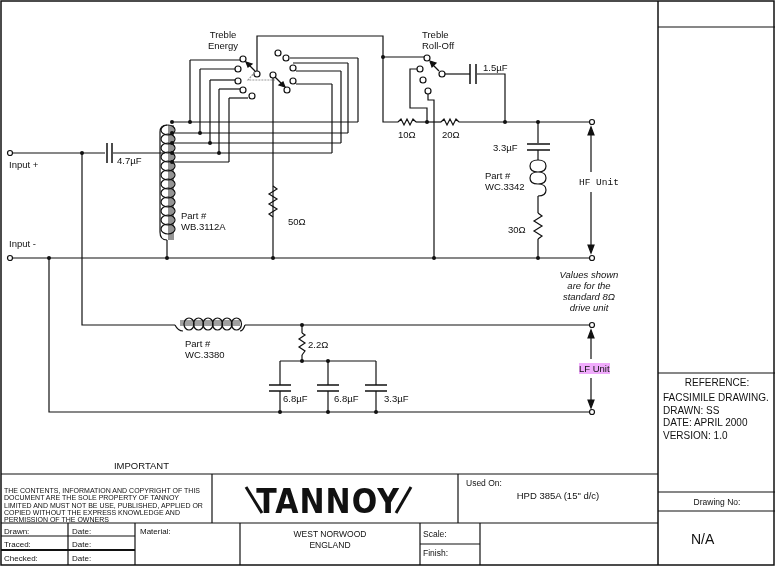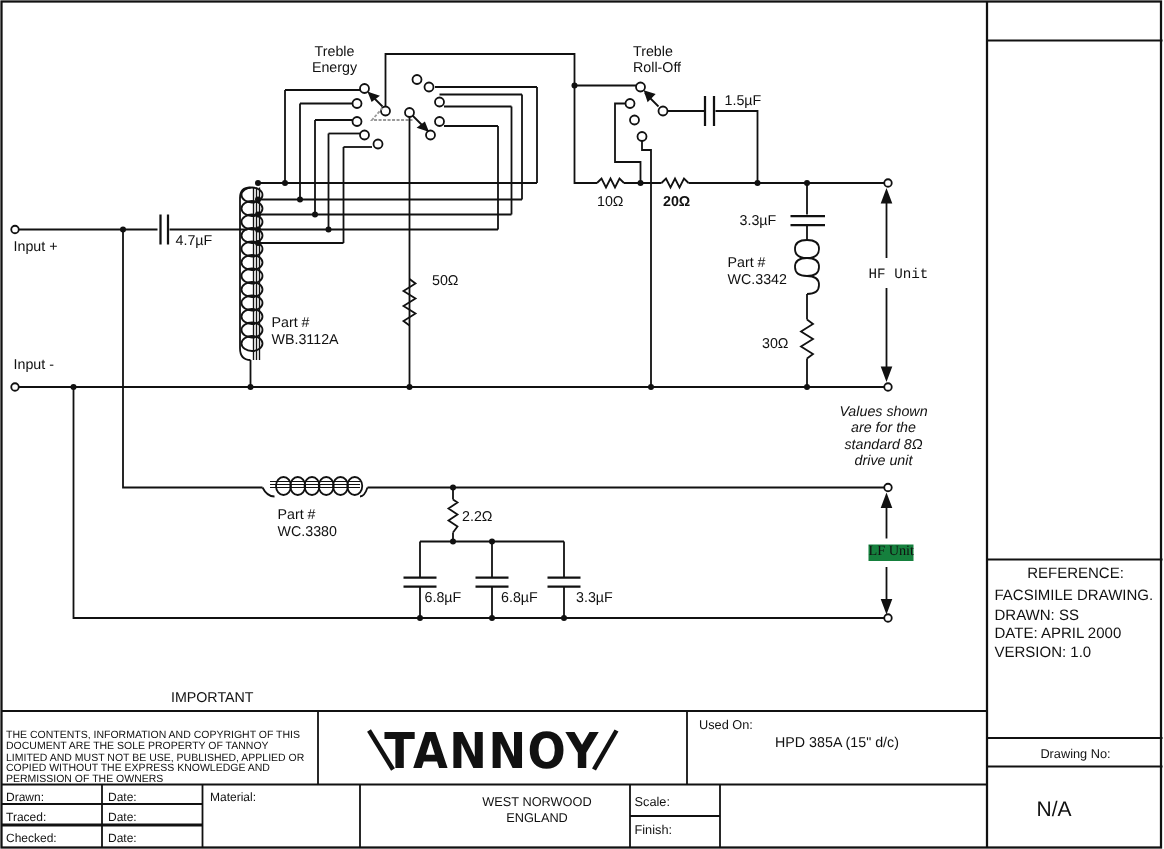--- a/index.html
+++ b/index.html
@@ -259,23 +259,23 @@
     <div>Treble</div>
     <div>Roll-Off</div>
   </div>
 <div class="t" style="left:9px;top:159px;">Input +</div>
 <div class="t" style="left:9px;top:238px;">Input -</div>
 <div class="t" style="left:117px;top:155px;">4.7µF</div>
 <div class="t" style="left:181px;top:210px;">
     <div>Part #</div>
     <div>WB.3112A</div>
   </div>
-<div class="t" style="left:288px;top:182px;text-align:right;">50Ω</div>
+<div class="t" style="left:288px;top:216px;text-align:right;">50Ω</div>
 <div class="t" style="left:398px;top:129px;">10Ω</div>
-<div class="t" style="left:442px;top:129px;font-weight:bold;">20Ω</div>
+<div class="t" style="left:442px;top:129px;">20Ω</div>
 <div class="t" style="left:483px;top:62px;">1.5µF</div>
 <div class="t" style="left:493px;top:142px;">3.3µF</div>
 <div class="t" style="left:485px;top:170px;">
     <div>Part #</div>
     <div>WC.3342</div>
   </div>
 <div class="t" style="left:508px;top:224px;">30Ω</div>
 <div class="t" style="left:579px;top:177px;font-family:Liberation Mono, monospace;">HF Unit</div>
 <div class="t it c" style="left:549px;top:269px;width:80px;">
     <div>Values shown</div>
@@ -284,39 +284,39 @@
     <div>drive unit</div>
   </div>
 <div class="t" style="left:185px;top:338px;">
     <div>Part #</div>
     <div>WC.3380</div>
   </div>
 <div class="t" style="left:308px;top:339px;">2.2Ω</div>
 <div class="t" style="left:283px;top:393px;">6.8µF</div>
 <div class="t" style="left:334px;top:393px;">6.8µF</div>
 <div class="t" style="left:384px;top:393px;">3.3µF</div>
-<div class="t" style="left:579px;top:363px;background:#15803d;font-family:Liberation Serif, serif;">LF Unit</div>
+<div class="t" style="left:579px;top:363px;background:#f0abfc;">LF Unit</div>
 
 <div class="t c" style="left:2px;top:460px;width:209px;padding-left:35px;">IMPORTANT</div>
 <div class="t sm" style="left:4px;top:487px;width:205px;text-align:justify;">
   <div>THE CONTENTS, INFORMATION AND COPYRIGHT OF THIS</div>
   <div>DOCUMENT ARE THE SOLE PROPERTY OF TANNOY</div>
   <div>LIMITED AND MUST NOT BE USE, PUBLISHED, APPLIED OR</div>
   <div>COPIED WITHOUT THE EXPRESS KNOWLEDGE AND</div>
   <div>PERMISSION OF THE OWNERS</div>
 </div>
 <div class="t" style="left:4px;top:526px;font-size:8px;">Drawn:</div>
 <div class="t" style="left:4px;top:539px;font-size:8px;">Traced:</div>
 <div class="t" style="left:4px;top:553px;font-size:8px;">Checked:</div>
 <div class="t" style="left:72px;top:526px;font-size:8px;">Date:</div>
 <div class="t" style="left:72px;top:539px;font-size:8px;">Date:</div>
 <div class="t" style="left:72px;top:553px;font-size:8px;">Date:</div>
 <div class="t" style="left:140px;top:526px;font-size:8px;">Material:</div>
 <div class="logo"><span style="font-size:30px;">TANNOY</span></div>
-<div class="t c" style="left:240px;top:529px;width:180px;font-size:8.5px;line-height:11px;margin-left:28px;">
+<div class="t c" style="left:240px;top:529px;width:180px;font-size:8.5px;line-height:11px;">
   <div>WEST NORWOOD</div>
   <div>ENGLAND</div>
 </div>
 <div class="t" style="left:423px;top:529px;font-size:8.5px;">Scale:</div>
 <div class="t" style="left:423px;top:548px;font-size:8.5px;">Finish:</div>
 <div class="t" style="left:466px;top:478px;font-size:8.5px;">Used On:</div>
 <div class="t c" style="left:459px;top:490px;width:198px;">
   <div>HPD 385A (15" d/c)</div>
 </div>
 <div class="t c" style="left:659px;top:377px;width:116px;font-size:10px;">REFERENCE:</div>

